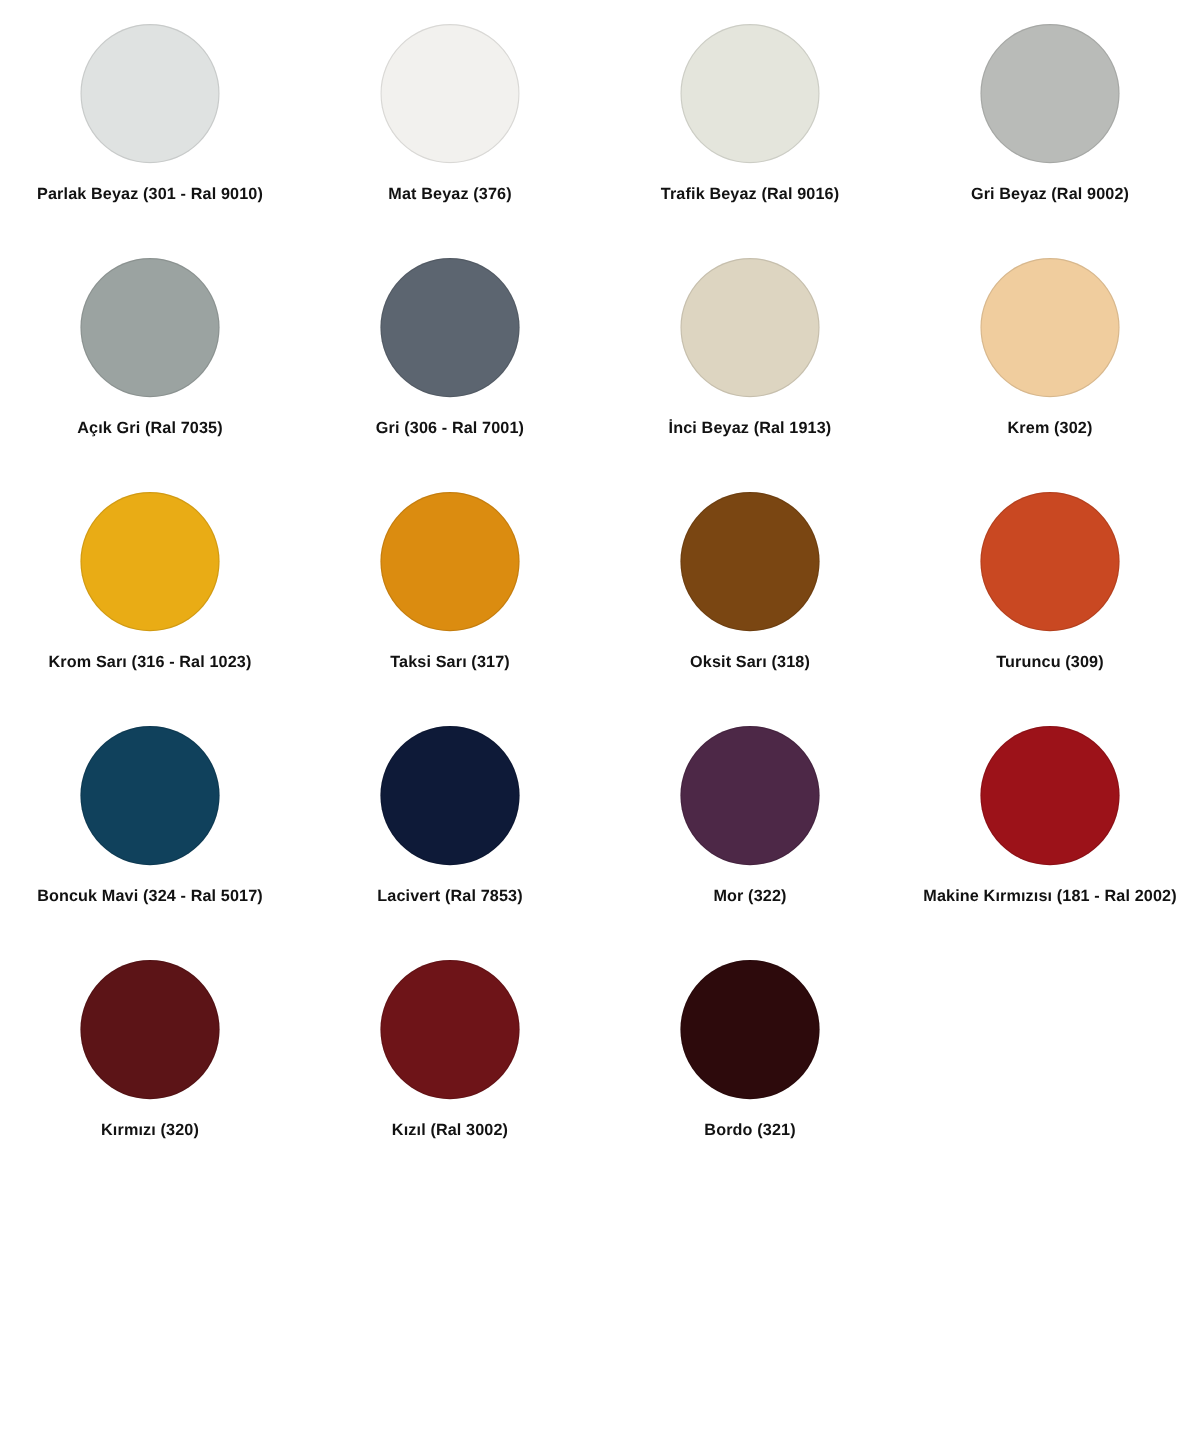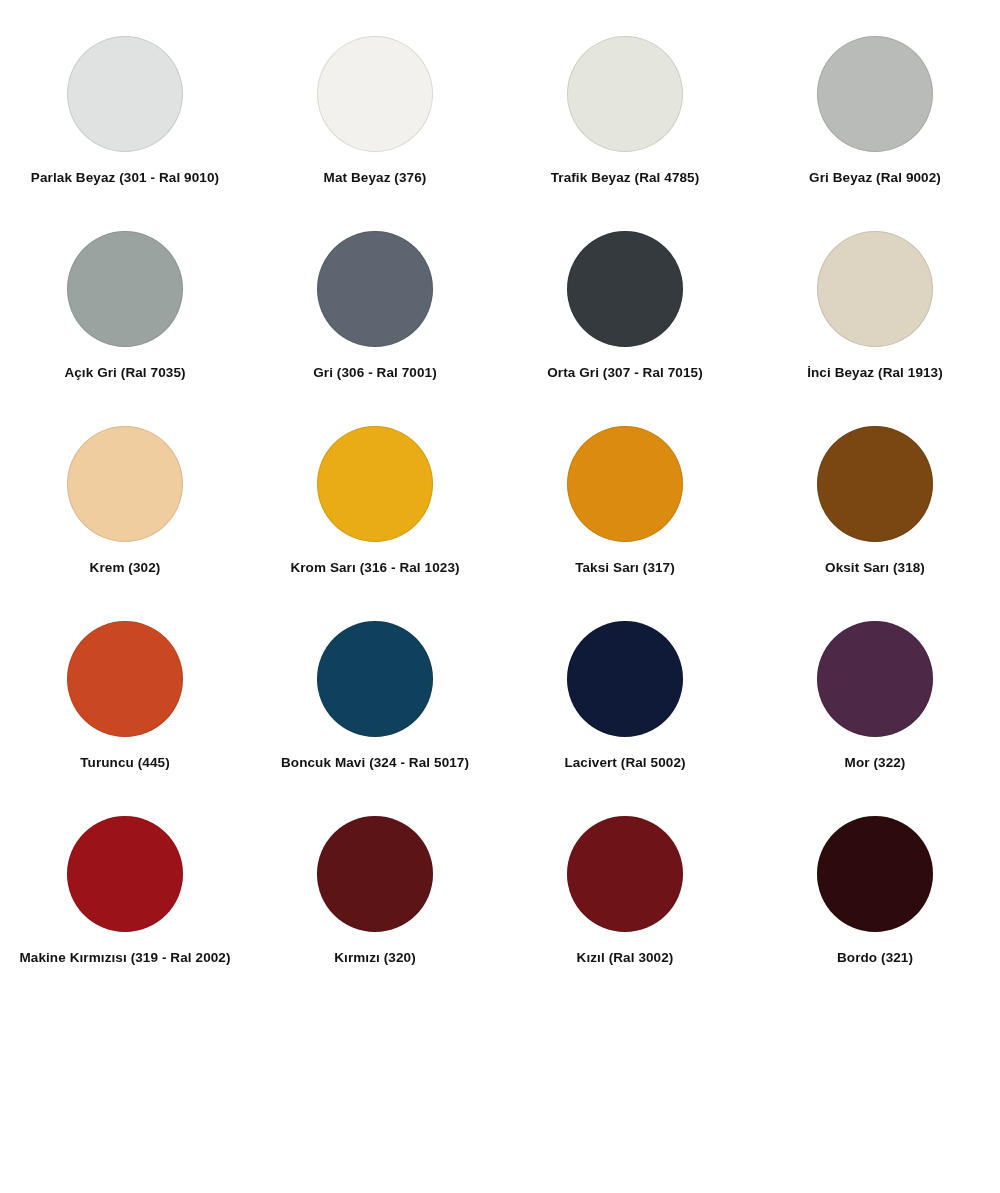--- a/index.html
+++ b/index.html
@@ -12,21 +12,21 @@
     width: 1000px;
     height: 1193px;
     font-family: "Liberation Sans", sans-serif;
     color: #111111;
     overflow: hidden;
   }
   .palette {
     width: 1000px;
     height: 1193px;
     box-sizing: border-box;
-    padding: 26px 0 0 0;
+    padding: 10px 0 0 0;
     display: grid;
     grid-template-columns: repeat(4, 1fr);
     grid-template-rows: repeat(6, 195px);
     align-content: start;
   }
   .swatch-cell {
     display: flex;
     flex-direction: column;
     align-items: center;
     justify-content: flex-start;
@@ -56,37 +56,33 @@
     <div class="swatch-cell">
       <div class="swatch-dot" style="background-color: rgb(223, 226, 225);"></div>
       <div class="swatch-label">Parlak Beyaz (301 - Ral 9010)</div>
     </div>
     <div class="swatch-cell">
       <div class="swatch-dot" style="background-color: rgb(242, 241, 238);"></div>
       <div class="swatch-label">Mat Beyaz (376)</div>
     </div>
     <div class="swatch-cell">
       <div class="swatch-dot" style="background-color: rgb(228, 229, 220);"></div>
-      <div class="swatch-label">Trafik Beyaz (Ral 4785)</div>
+      <div class="swatch-label">Trafik Beyaz (Ral 9016)</div>
     </div>
     <div class="swatch-cell">
       <div class="swatch-dot" style="background-color: rgb(185, 187, 184);"></div>
       <div class="swatch-label">Gri Beyaz (Ral 9002)</div>
     </div>
     <div class="swatch-cell">
       <div class="swatch-dot" style="background-color: rgb(155, 163, 161);"></div>
       <div class="swatch-label">Açık Gri (Ral 7035)</div>
     </div>
     <div class="swatch-cell">
       <div class="swatch-dot" style="background-color: rgb(92, 101, 112);"></div>
       <div class="swatch-label">Gri (306 - Ral 7001)</div>
-    </div>
-    <div class="swatch-cell">
-      <div class="swatch-dot" style="background-color: rgb(52, 58, 61);"></div>
-      <div class="swatch-label">Orta Gri (307 - Ral 7015)</div>
     </div>
     <div class="swatch-cell">
       <div class="swatch-dot" style="background-color: rgb(221, 213, 193);"></div>
       <div class="swatch-label">İnci Beyaz (Ral 1913)</div>
     </div>
     <div class="swatch-cell">
       <div class="swatch-dot" style="background-color: rgb(240, 205, 158);"></div>
       <div class="swatch-label">Krem (302)</div>
     </div>
     <div class="swatch-cell">
@@ -96,37 +92,37 @@
     <div class="swatch-cell">
       <div class="swatch-dot" style="background-color: rgb(219, 140, 16);"></div>
       <div class="swatch-label">Taksi Sarı (317)</div>
     </div>
     <div class="swatch-cell">
       <div class="swatch-dot" style="background-color: rgb(122, 70, 18);"></div>
       <div class="swatch-label">Oksit Sarı (318)</div>
     </div>
     <div class="swatch-cell">
       <div class="swatch-dot" style="background-color: rgb(201, 72, 34);"></div>
-      <div class="swatch-label">Turuncu (445)</div>
+      <div class="swatch-label">Turuncu (309)</div>
     </div>
     <div class="swatch-cell">
       <div class="swatch-dot" style="background-color: rgb(16, 65, 92);"></div>
       <div class="swatch-label">Boncuk Mavi (324 - Ral 5017)</div>
     </div>
     <div class="swatch-cell">
       <div class="swatch-dot" style="background-color: rgb(14, 26, 56);"></div>
-      <div class="swatch-label">Lacivert (Ral 5002)</div>
+      <div class="swatch-label">Lacivert (Ral 7853)</div>
     </div>
     <div class="swatch-cell">
       <div class="swatch-dot" style="background-color: rgb(77, 40, 71);"></div>
       <div class="swatch-label">Mor (322)</div>
     </div>
     <div class="swatch-cell">
       <div class="swatch-dot" style="background-color: rgb(156, 18, 25);"></div>
-      <div class="swatch-label">Makine Kırmızısı (319 - Ral 2002)</div>
+      <div class="swatch-label">Makine Kırmızısı (181 - Ral 2002)</div>
     </div>
     <div class="swatch-cell">
       <div class="swatch-dot" style="background-color: rgb(92, 20, 23);"></div>
       <div class="swatch-label">Kırmızı (320)</div>
     </div>
     <div class="swatch-cell">
       <div class="swatch-dot" style="background-color: rgb(110, 20, 24);"></div>
       <div class="swatch-label">Kızıl (Ral 3002)</div>
     </div>
     <div class="swatch-cell">

